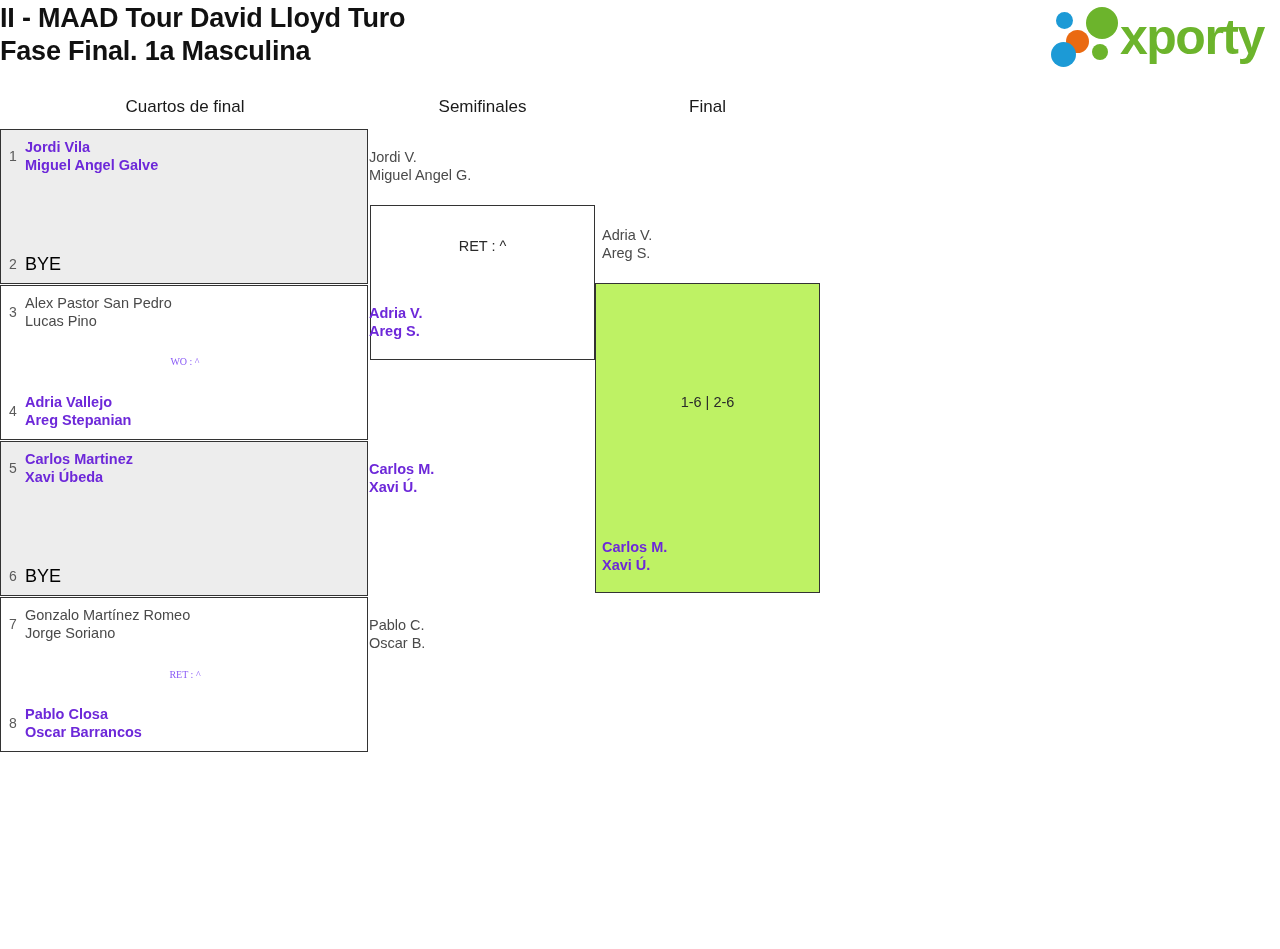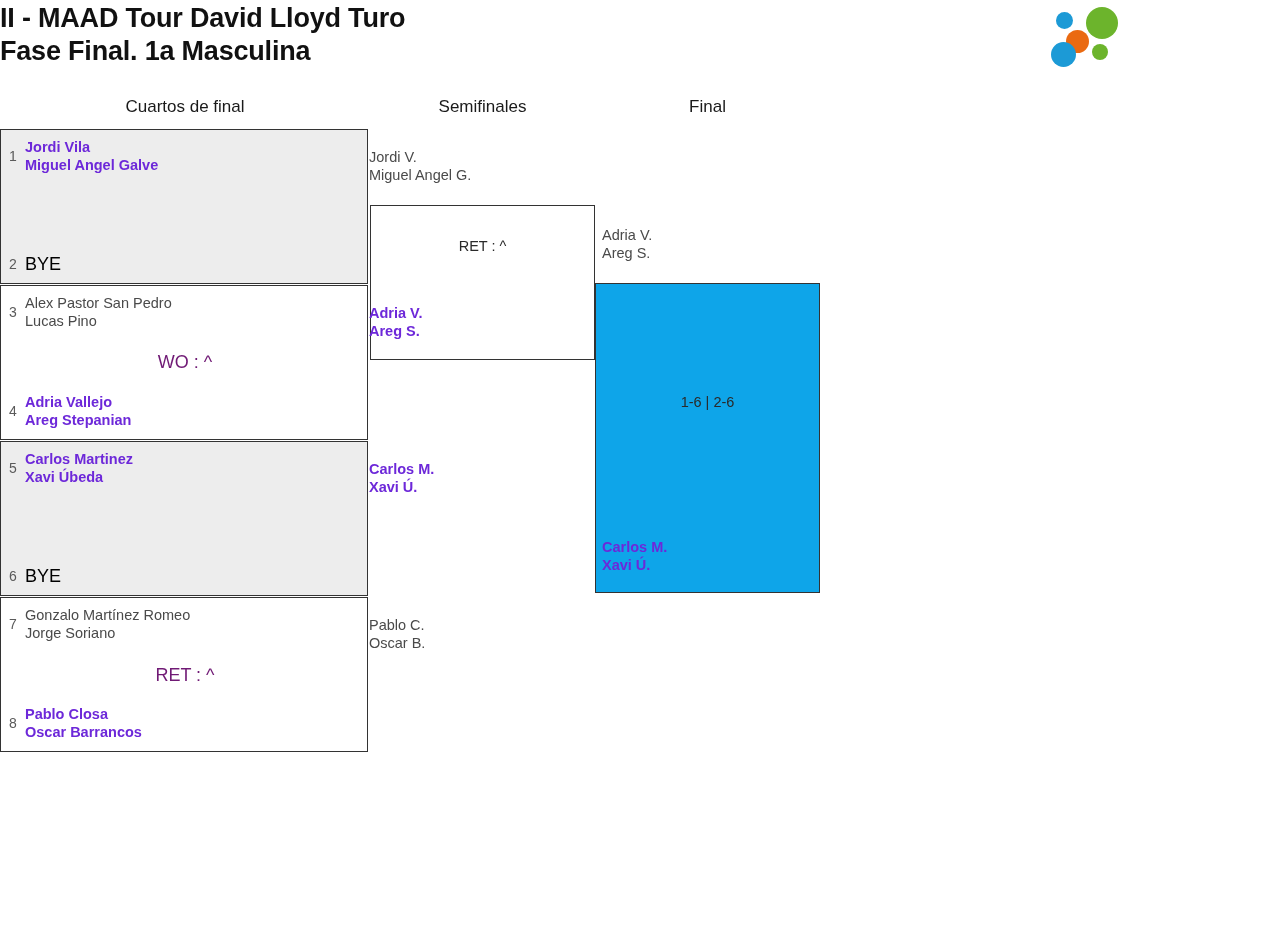--- a/index.html
+++ b/index.html
@@ -134,23 +134,24 @@
     font-size: 18px;
     color: #000000;
     line-height: 18px;
   }
 
   .qf-score {
     position: absolute;
     left: 0;
     width: 368px;
     text-align: center;
-    font-size: 18px;
-    color: #701a75;
-    line-height: 18px;
+    font-size: 10px;
+    color: #8b5cf6;
+    line-height: 18px;
+    font-family: Liberation Serif, serif;
   }
   #qf-score-1 { top: 67px; }
   #qf-score-3 { top: 68px; }
 
   
   .sf-box {
     position: absolute;
     left: 370px;
     width: 225px;
     border: 1px solid #333333;
@@ -184,21 +185,21 @@
   #sf-name-top-1    { top: 460px; }
   #sf-name-bottom-1 { top: 616px; }
 
   
   #final-box {
     position: absolute;
     left: 595px; top: 283px;
     width: 225px; height: 310px;
     border: 1px solid #333333;
     box-sizing: border-box;
-    background: #0ea5e9;
+    background: #bef264;
   }
   #final-score {
     position: absolute;
     left: 0; top: 109px;
     width: 223px;
     text-align: center;
     font-size: 14.5px;
     color: #2a2a2a;
     line-height: 18px;
   }
@@ -222,20 +223,21 @@
   </div>
 
   <div id="logo">
     <div id="logo-dots">
       <span class="dot dot-blue-sm"></span>
       <span class="dot dot-orange"></span>
       <span class="dot dot-blue-lg"></span>
       <span class="dot dot-green-lg"></span>
       <span class="dot dot-green-sm"></span>
     </div>
+    <div id="logo-word">xporty</div>
   </div>
 </div>
 
 <div class="round-header" id="round-header-0">Cuartos de final</div>
 <div class="round-header" id="round-header-1">Semifinales</div>
 <div class="round-header" id="round-header-2">Final</div>
 
 <div id="bracket">
 
   <div class="qf-box shaded" id="qf-0">

